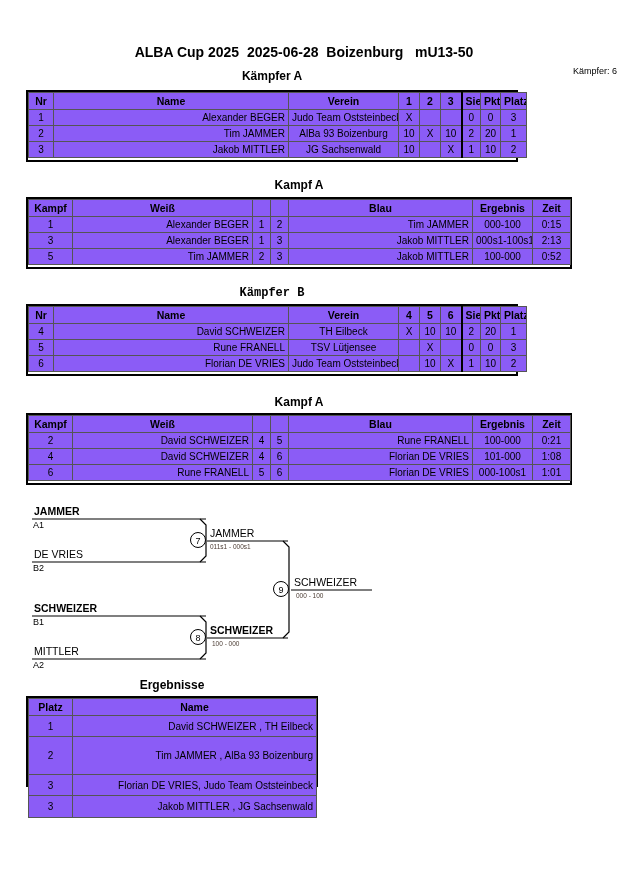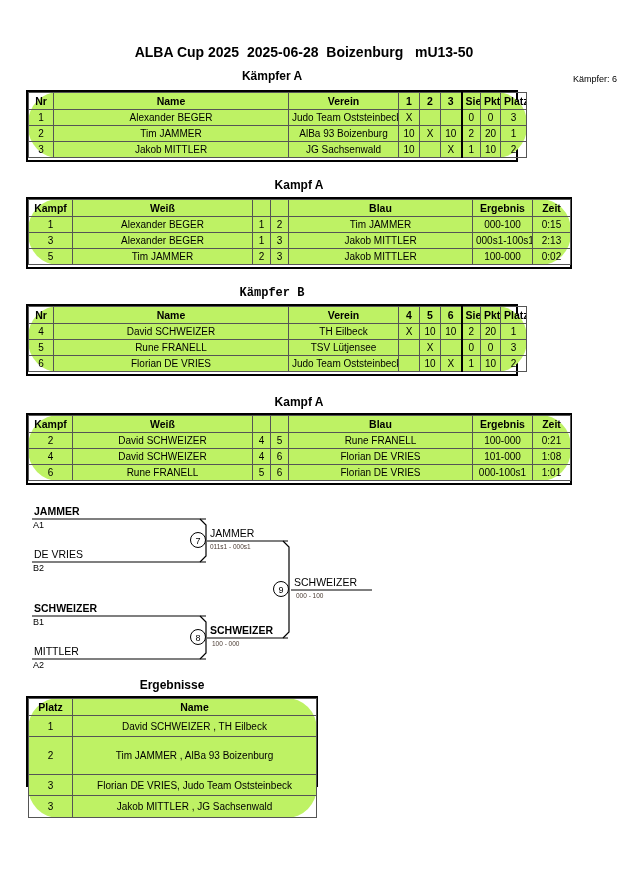--- a/index.html
+++ b/index.html
@@ -25,39 +25,37 @@
     font-size: 14px;
     font-weight: bold;
     letter-spacing: 0px;
     white-space: pre;
   }
   .fighter-count {
     position: absolute;
     right: 13px; top: 66px;
     font-size: 9px;
     font-weight: normal;
-    margin-top: 8px;
   }
 
   
   .caption {
     position: absolute;
     font-size: 12px;
     font-weight: bold;
     text-align: center;
   }
 
   
   .tbl {
     position: absolute;
     border-collapse: collapse;
-    background: #bef264;
+    background: #8b5cf6;
     font-size: 10px;
     table-layout: fixed;
-    border-radius: 31px;
   }
   .tbl-outer {
     position: absolute;
     border: 2px solid #000;
     background: #ffffff;
     box-sizing: border-box;
   }
   .tbl td, .tbl th {
     border: 1px solid #555;
     padding: 0 3px;
@@ -68,21 +66,21 @@
     white-space: nowrap;
     box-sizing: border-box;
   }
   .tbl th {
     font-weight: bold;
     text-align: center;
     font-size: 10.5px;
     height: 17px;
   }
   .c { text-align: center; }
-  .l { text-align: center; }
+  .l { text-align: right; }
   .bold { font-weight: bold; }
   
   .sep-left { border-left: 2px solid #000 !important; }
 
   
   #bracket {
     position: absolute;
     left: 0; top: 495px;
     width: 440px; height: 180px;
   }
@@ -226,21 +224,21 @@
       <td class="c">000s1-100s1</td>
       <td class="c">2:13</td>
     </tr>
     <tr>
       <td class="c">5</td>
       <td class="l bold">Tim JAMMER</td>
       <td class="c">2</td>
       <td class="c">3</td>
       <td class="l">Jakob MITTLER</td>
       <td class="c">100-000</td>
-      <td class="c">0:02</td>
+      <td class="c">0:52</td>
     </tr>
   </tbody>
 </table>
 
 <div class="caption" style="left:26px; top:286px; width:492px;font-family:Liberation Mono, monospace;">Kämpfer B</div>
 
 <div class="tbl-outer" style="left:26px; top:304px; width:492px; height:72px;"></div>
 <table class="tbl" style="left:28px; top:306px; width:488px;">
   <colgroup>
     <col style="width:25px">

